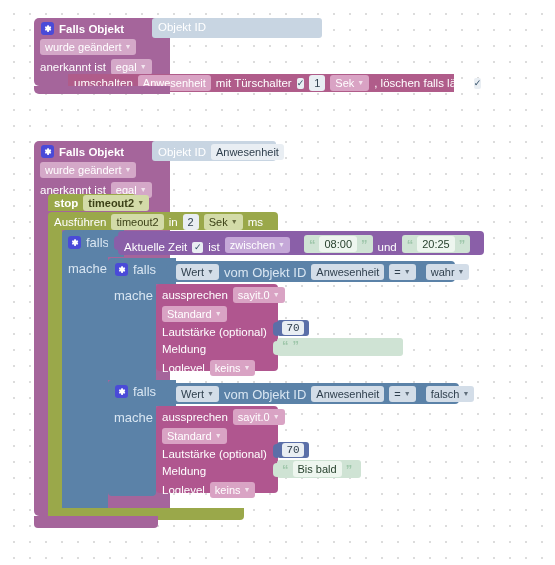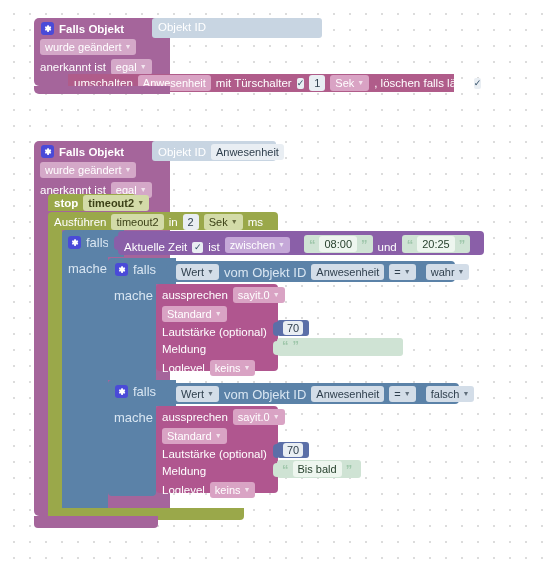--- a/index.html
+++ b/index.html
@@ -21,21 +21,21 @@
 
   
   .c-event  { background:#a5659b; }      
   .c-event2 { background:#b05c8a; }
   .c-timing { background:#9aa84a; }      
   .c-ctrl   { background:#5b82a8; }      
   .c-action { background:#b0568f; }      
   .c-logic  { background:#8a5fa8; }      
   .c-value  { background:#5b82a8; }      
   .c-text   { background:#cfe3d4; }      
-  .c-num    { background:#5b6fa8; }      
+  .c-num    { background:#5b6fa8;font-family:Liberation Mono, monospace; }      
 
   
   .row { display:flex; align-items:center; gap:5px; white-space:nowrap; }
   .lbl { color:#ffffff; font-size:11.5px; }
   .lbl-d   { color:#d9e6f2; font-size:13px; }
 
   
   .fld {
     display:inline-flex; align-items:center; gap:3px;
     padding:1px 5px; border-radius:3px; font-size:11px;

